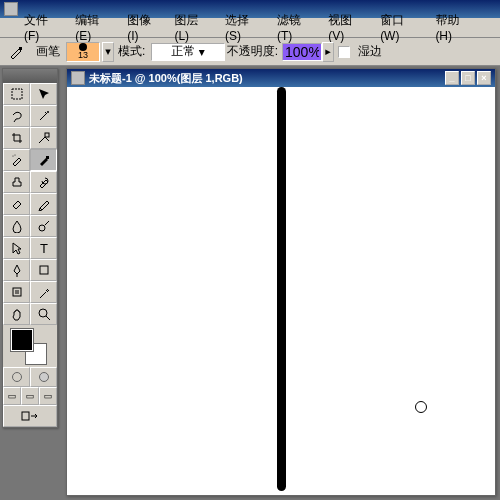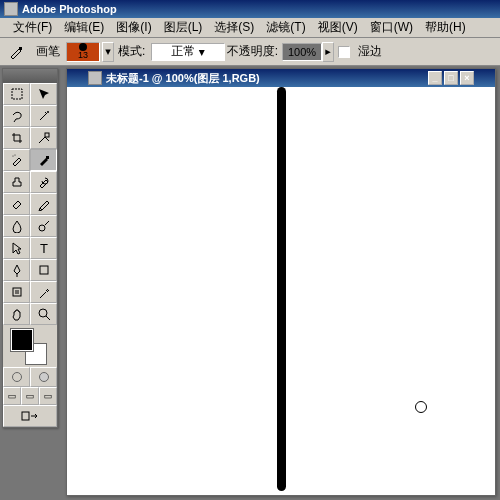--- a/index.html
+++ b/index.html
@@ -1,60 +1,59 @@
 <!DOCTYPE html>
 <html><head>
 <meta charset="utf-8">
 <style>
 * { margin:0; padding:0; box-sizing:border-box; font-family:"Microsoft YaHei",Arial,sans-serif; }
 body { width:500px; height:500px; background:#767676; overflow:hidden; font-size:11px; }
 .titlebar { height:18px; background:linear-gradient(#0a246a,#3a6ea5); color:#fff; display:flex; align-items:center; padding:0 4px; font-weight:bold; font-size:11px; }
 .titlebar .ico { width:14px; height:14px; background:#c0c0c0; margin-right:4px; border:1px solid #888; }
-.menubar { height:20px; background:#d4d0c8; display:flex; align-items:center; padding:0 7px; border-bottom:1px solid #888; }
+.menubar { height:20px; background:#d4d0c8; display:flex; align-items:center; padding:0 18px; border-bottom:1px solid #888; }
 .menubar span { padding:0 6px; font-size:12px; cursor:default; }
 .optbar { height:28px; background:#d4d0c8; display:flex; align-items:center; padding:0 6px; border-bottom:1px solid #888; }
 .optbar .tool-ico { width:20px; height:20px; display:flex; align-items:center; justify-content:center; margin-right:6px; }
 .optbar .lbl { font-size:12px; margin:0 4px;text-align:right; }
-.brush-preview { width:34px; height:20px; border:1px inset #fff; background:#c2410c; display:flex; flex-direction:column; align-items:center; justify-content:center; margin:0 2px; }
+.brush-preview { width:34px; height:20px; border:1px inset #fff; background:#fdba74; display:flex; flex-direction:column; align-items:center; justify-content:center; margin:0 2px; }
 .brush-preview .dot { width:8px; height:8px; background:#000; border-radius:50%; }
 .brush-preview .sz { font-size:9px; line-height:1; }
 .drop { width:12px; height:20px; border:1px outset #fff; background:#d4d0c8; display:flex; align-items:center; justify-content:center; }
 .sel { height:18px; border:1px inset #fff; background:#fff; padding:0 19px; font-size:12px; display:flex; align-items:center; margin:0 2px; }
-.pct { width:40px; height:18px; border:1px inset #fff; background:#737373; text-align:center; font-size:11px; padding:1px 2px; }
+.pct { width:40px; height:18px; border:1px inset #fff; background:#8b5cf6; text-align:center; font-size:14px; padding:1px 2px; }
 .chk { width:12px; height:12px; border:1px inset #fff; background:#fff; margin:0 4px; }
 .workarea { position:absolute; top:66px; left:0; right:0; bottom:0; }
 .toolbox { position:absolute; left:2px; top:2px; width:56px; background:#d4d0c8; border:1px solid #666; box-shadow:1px 1px 2px rgba(0,0,0,.3); }
 .toolbox .hdr { height:14px; background:linear-gradient(#7a7a7a,#5a5a5a); }
 .toolbox .row { display:flex; }
 .tbtn { width:27px; height:22px; border:1px outset #fff; background:#d4d0c8; display:flex; align-items:center; justify-content:center; font-size:12px; }
 .tbtn.active { border:1px inset #fff; background:#b8b8b8; }
 .swatches { position:relative; height:42px; }
 .swatches .fg { position:absolute; left:8px; top:4px; width:22px; height:22px; background:#000; border:1px solid #fff; outline:1px solid #666; z-index:2; }
 .swatches .bg { position:absolute; left:22px; top:18px; width:22px; height:22px; background:#fff; border:1px solid #666; z-index:1; }
 .qm-row { display:flex; }
 .qm { width:27px; height:20px; border:1px outset #fff; background:#d4d0c8; display:flex; align-items:center; justify-content:center; }
 .qm .circ { width:10px; height:10px; border:1px solid #666; border-radius:50%; }
 .scr-row { display:flex; }
 .scr { flex:1; height:18px; border:1px outset #fff; background:#d4d0c8; display:flex; align-items:center; justify-content:center; font-size:9px; }
 .docwin { position:absolute; left:66px; top:2px; right:4px; bottom:4px; background:#fff; border:1px solid #666; box-shadow:1px 1px 3px rgba(0,0,0,.3); }
-.docwin .dtitle { height:18px; background:linear-gradient(#0a246a,#3a6ea5); color:#fff; display:flex; align-items:center; padding:0 21px; font-size:11px; font-weight:bold; }
+.docwin .dtitle { height:18px; background:linear-gradient(#0a246a,#3a6ea5); color:#fff; display:flex; align-items:center; padding:0 4px; font-size:11px; font-weight:bold; }
 .docwin .dico { width:14px; height:14px; background:#c0c0c0; margin-right:4px; border:1px solid #888; }
 .docwin .dtitle .wbtns { margin-left:auto; display:flex; }
 .wbtn { width:14px; height:14px; background:#d4d0c8; border:1px outset #fff; margin-left:2px; display:flex; align-items:center; justify-content:center; font-size:9px; }
 .canvas { position:absolute; top:18px; left:0; right:0; bottom:0; background:#fff; overflow:hidden; }
 .stroke { position:absolute; left:49%; top:0; width:9px; bottom:4px; background:#000; border-radius:5px; }
 .cursor-ring { position:absolute; right:16%; top:77%; width:12px; height:12px; border:1px solid #000; border-radius:50%; }
 svg { display:block; }
 </style>
 </head>
 <body>
 
 <div class="titlebar">
   <div class="ico"></div>
-  <span>Adobe Photoshop</span>
 </div>
 
 <div class="menubar">
   <span>文件(F)</span>
   <span>编辑(E)</span>
   <span>图像(I)</span>
   <span>图层(L)</span>
   <span>选择(S)</span>
   <span>滤镜(T)</span>
   <span>视图(V)</span>

